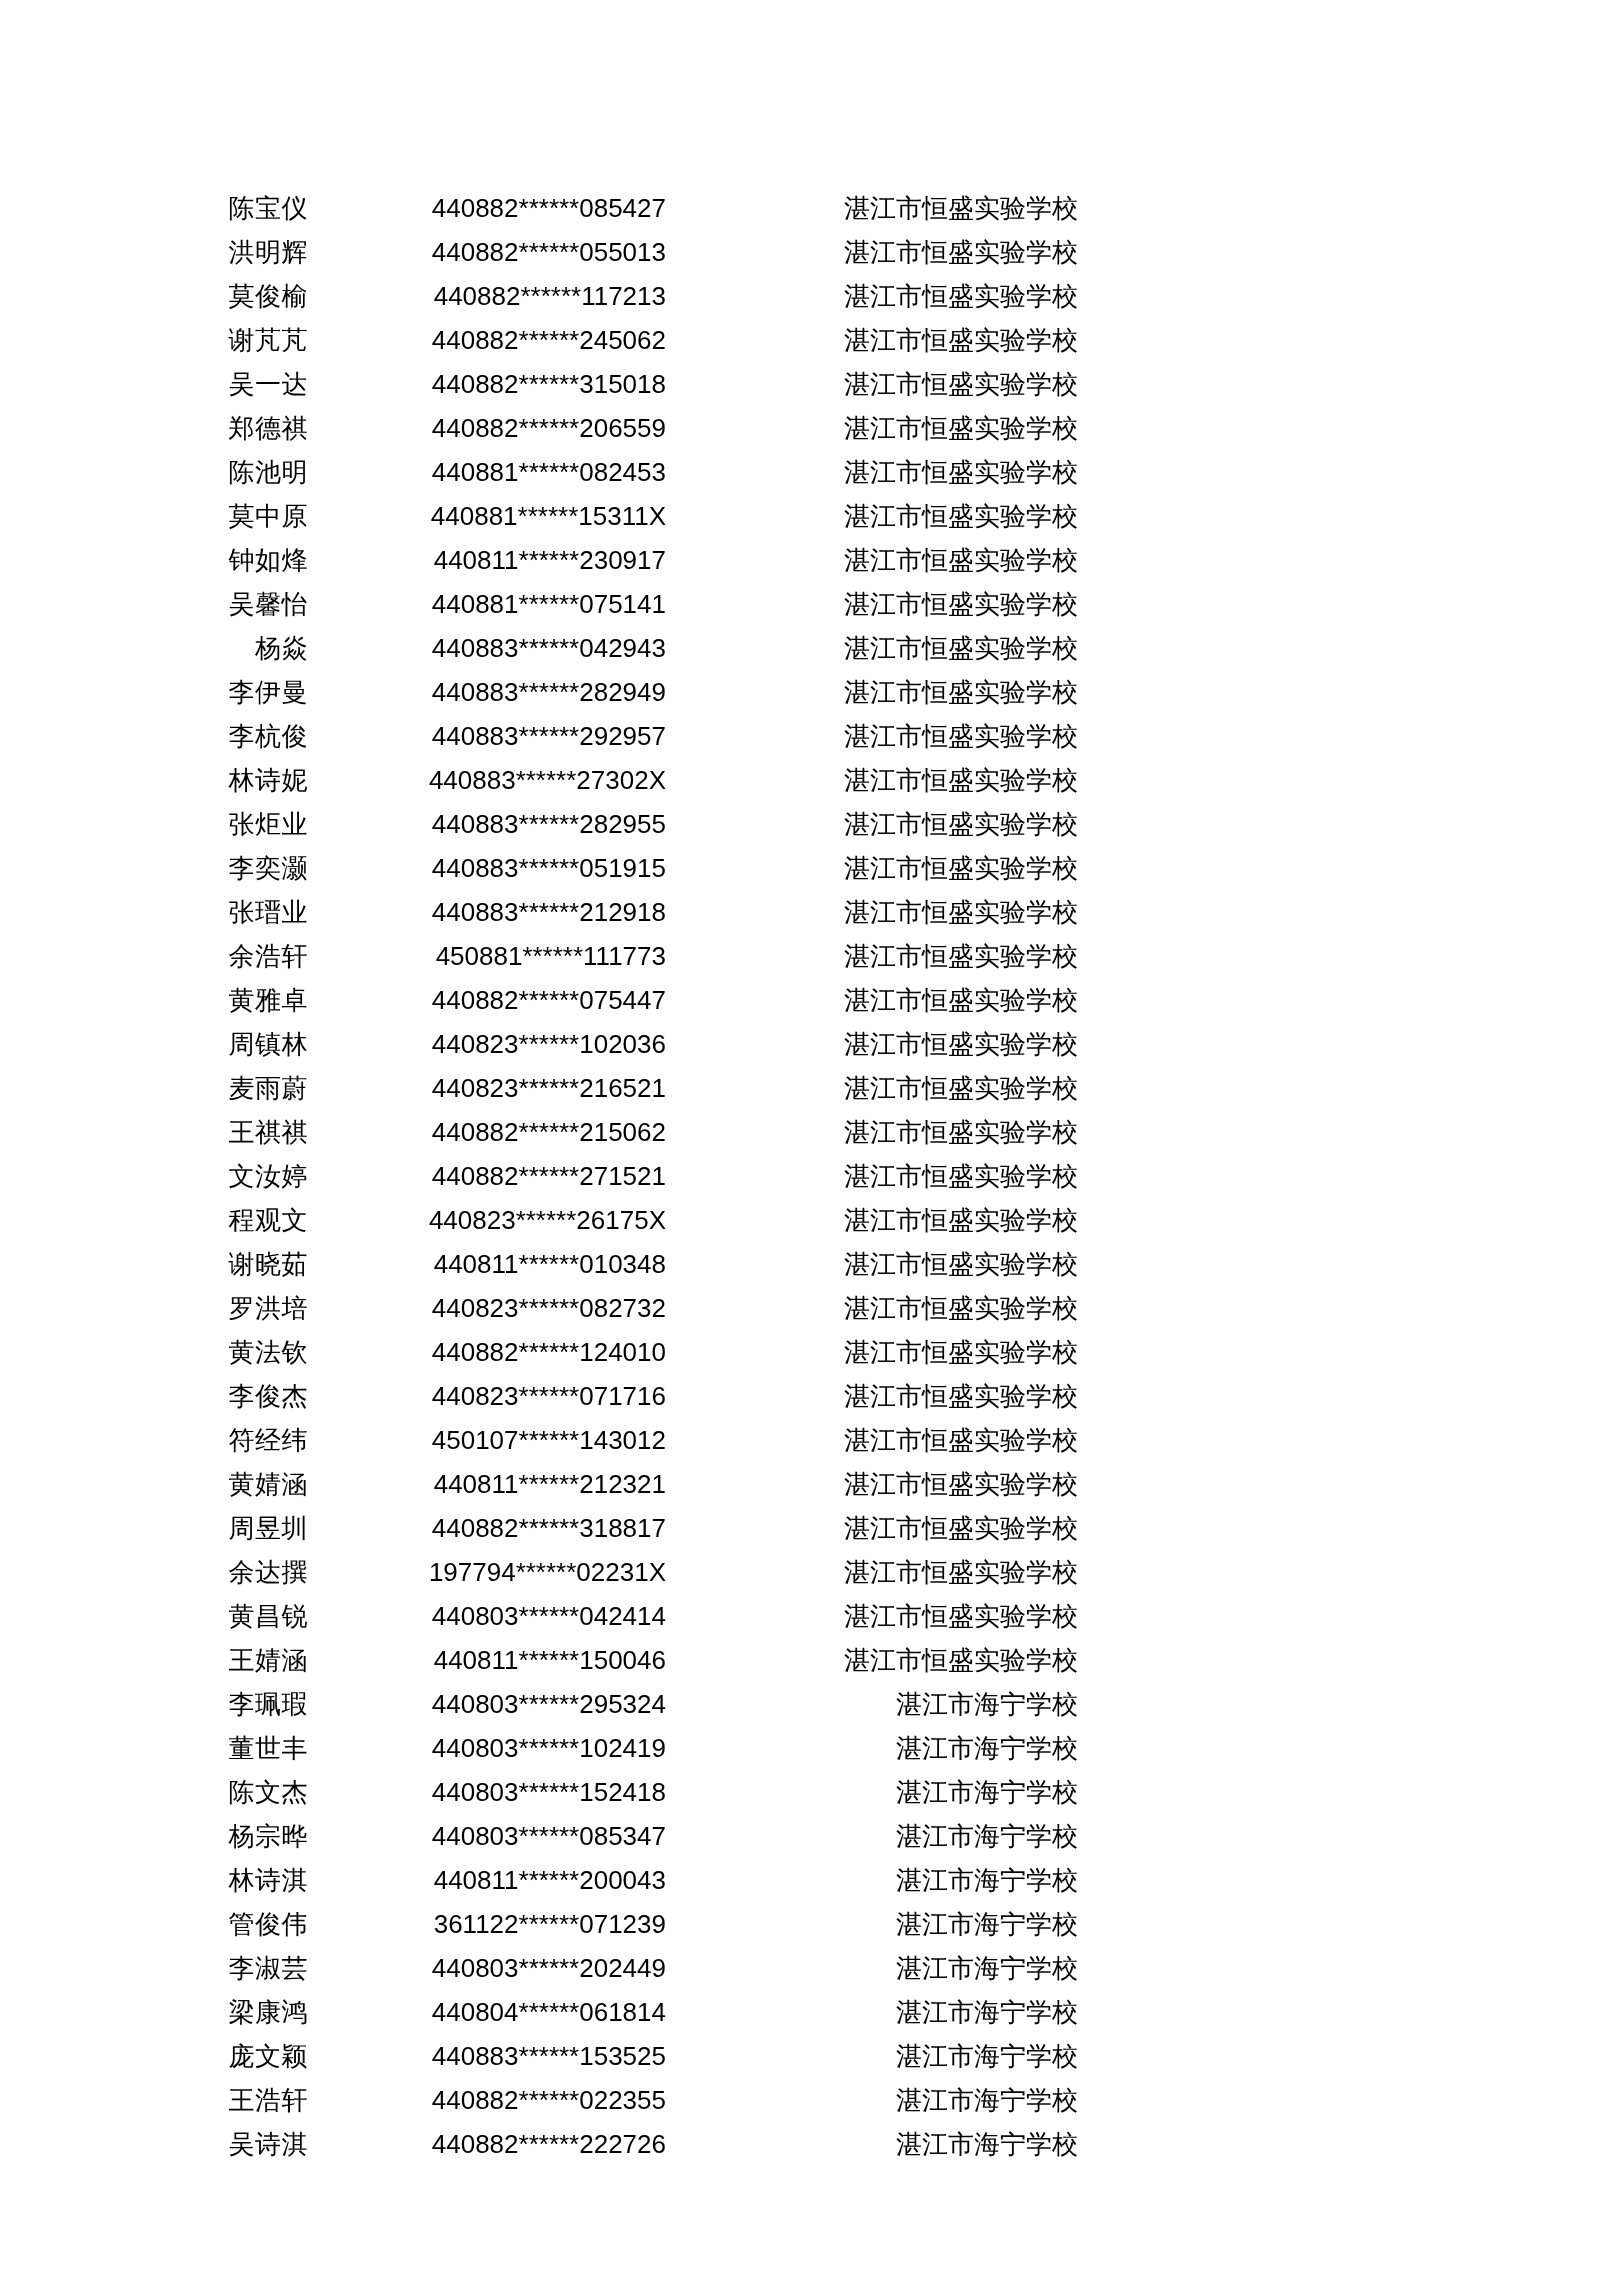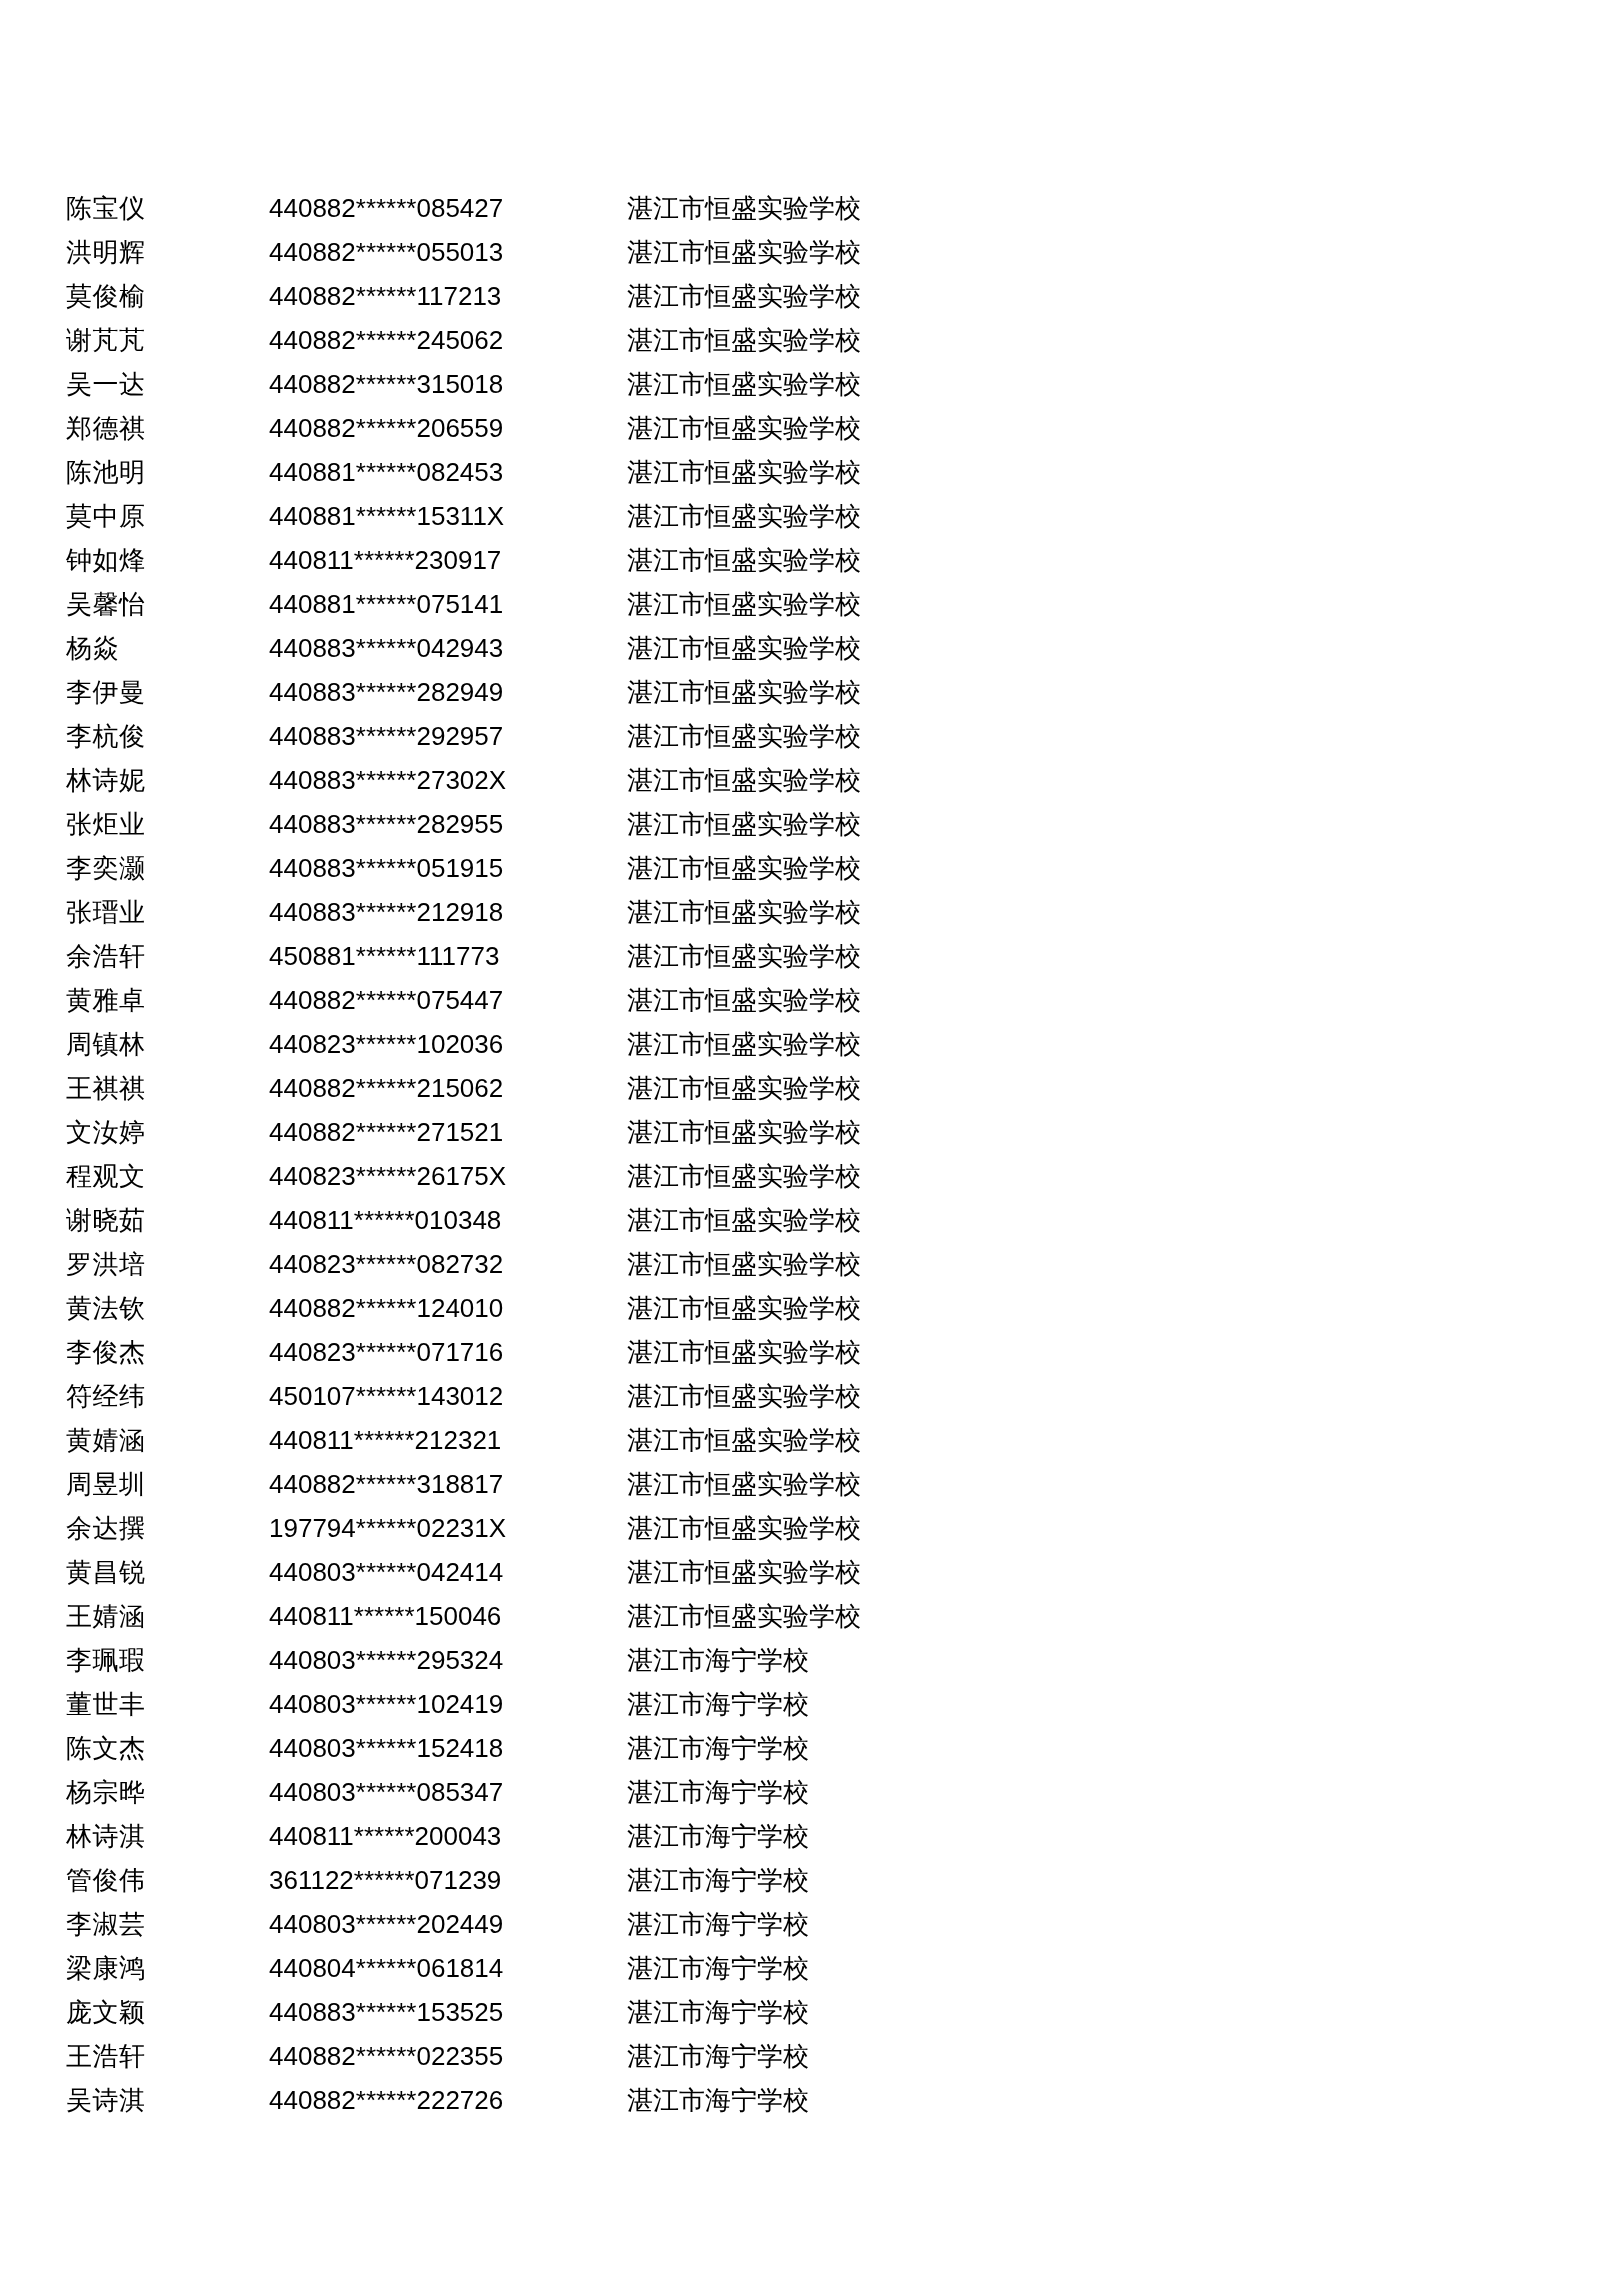--- a/index.html
+++ b/index.html
@@ -17,22 +17,23 @@
   .page {
     position: relative;
     width: 1620px;
     height: 2292px;
     background: #ffffff;
     box-sizing: border-box;
     padding: 186px 0 0 0;
   }
   .roster {
     border-collapse: collapse;
-    margin-left: 66px;
+    margin-left: 105px;
     table-layout: fixed;
+    text-align: right;
   }
   .roster td {
     padding: 0;
     margin: 0;
     font-size: 26px;
     line-height: 44px;
     height: 44px;
     vertical-align: middle;
     white-space: nowrap;
     font-weight: 400;
@@ -150,20 +151,25 @@
           <td class="col-name">黄雅卓</td>
           <td class="col-id">440882******075447</td>
           <td class="col-school">湛江市恒盛实验学校</td>
         </tr>
         <tr>
           <td class="col-name">周镇林</td>
           <td class="col-id">440823******102036</td>
           <td class="col-school">湛江市恒盛实验学校</td>
         </tr>
         <tr>
+          <td class="col-name">麦雨蔚</td>
+          <td class="col-id">440823******216521</td>
+          <td class="col-school">湛江市恒盛实验学校</td>
+        </tr>
+        <tr>
           <td class="col-name">王祺祺</td>
           <td class="col-id">440882******215062</td>
           <td class="col-school">湛江市恒盛实验学校</td>
         </tr>
         <tr>
           <td class="col-name">文汝婷</td>
           <td class="col-id">440882******271521</td>
           <td class="col-school">湛江市恒盛实验学校</td>
         </tr>
         <tr>

